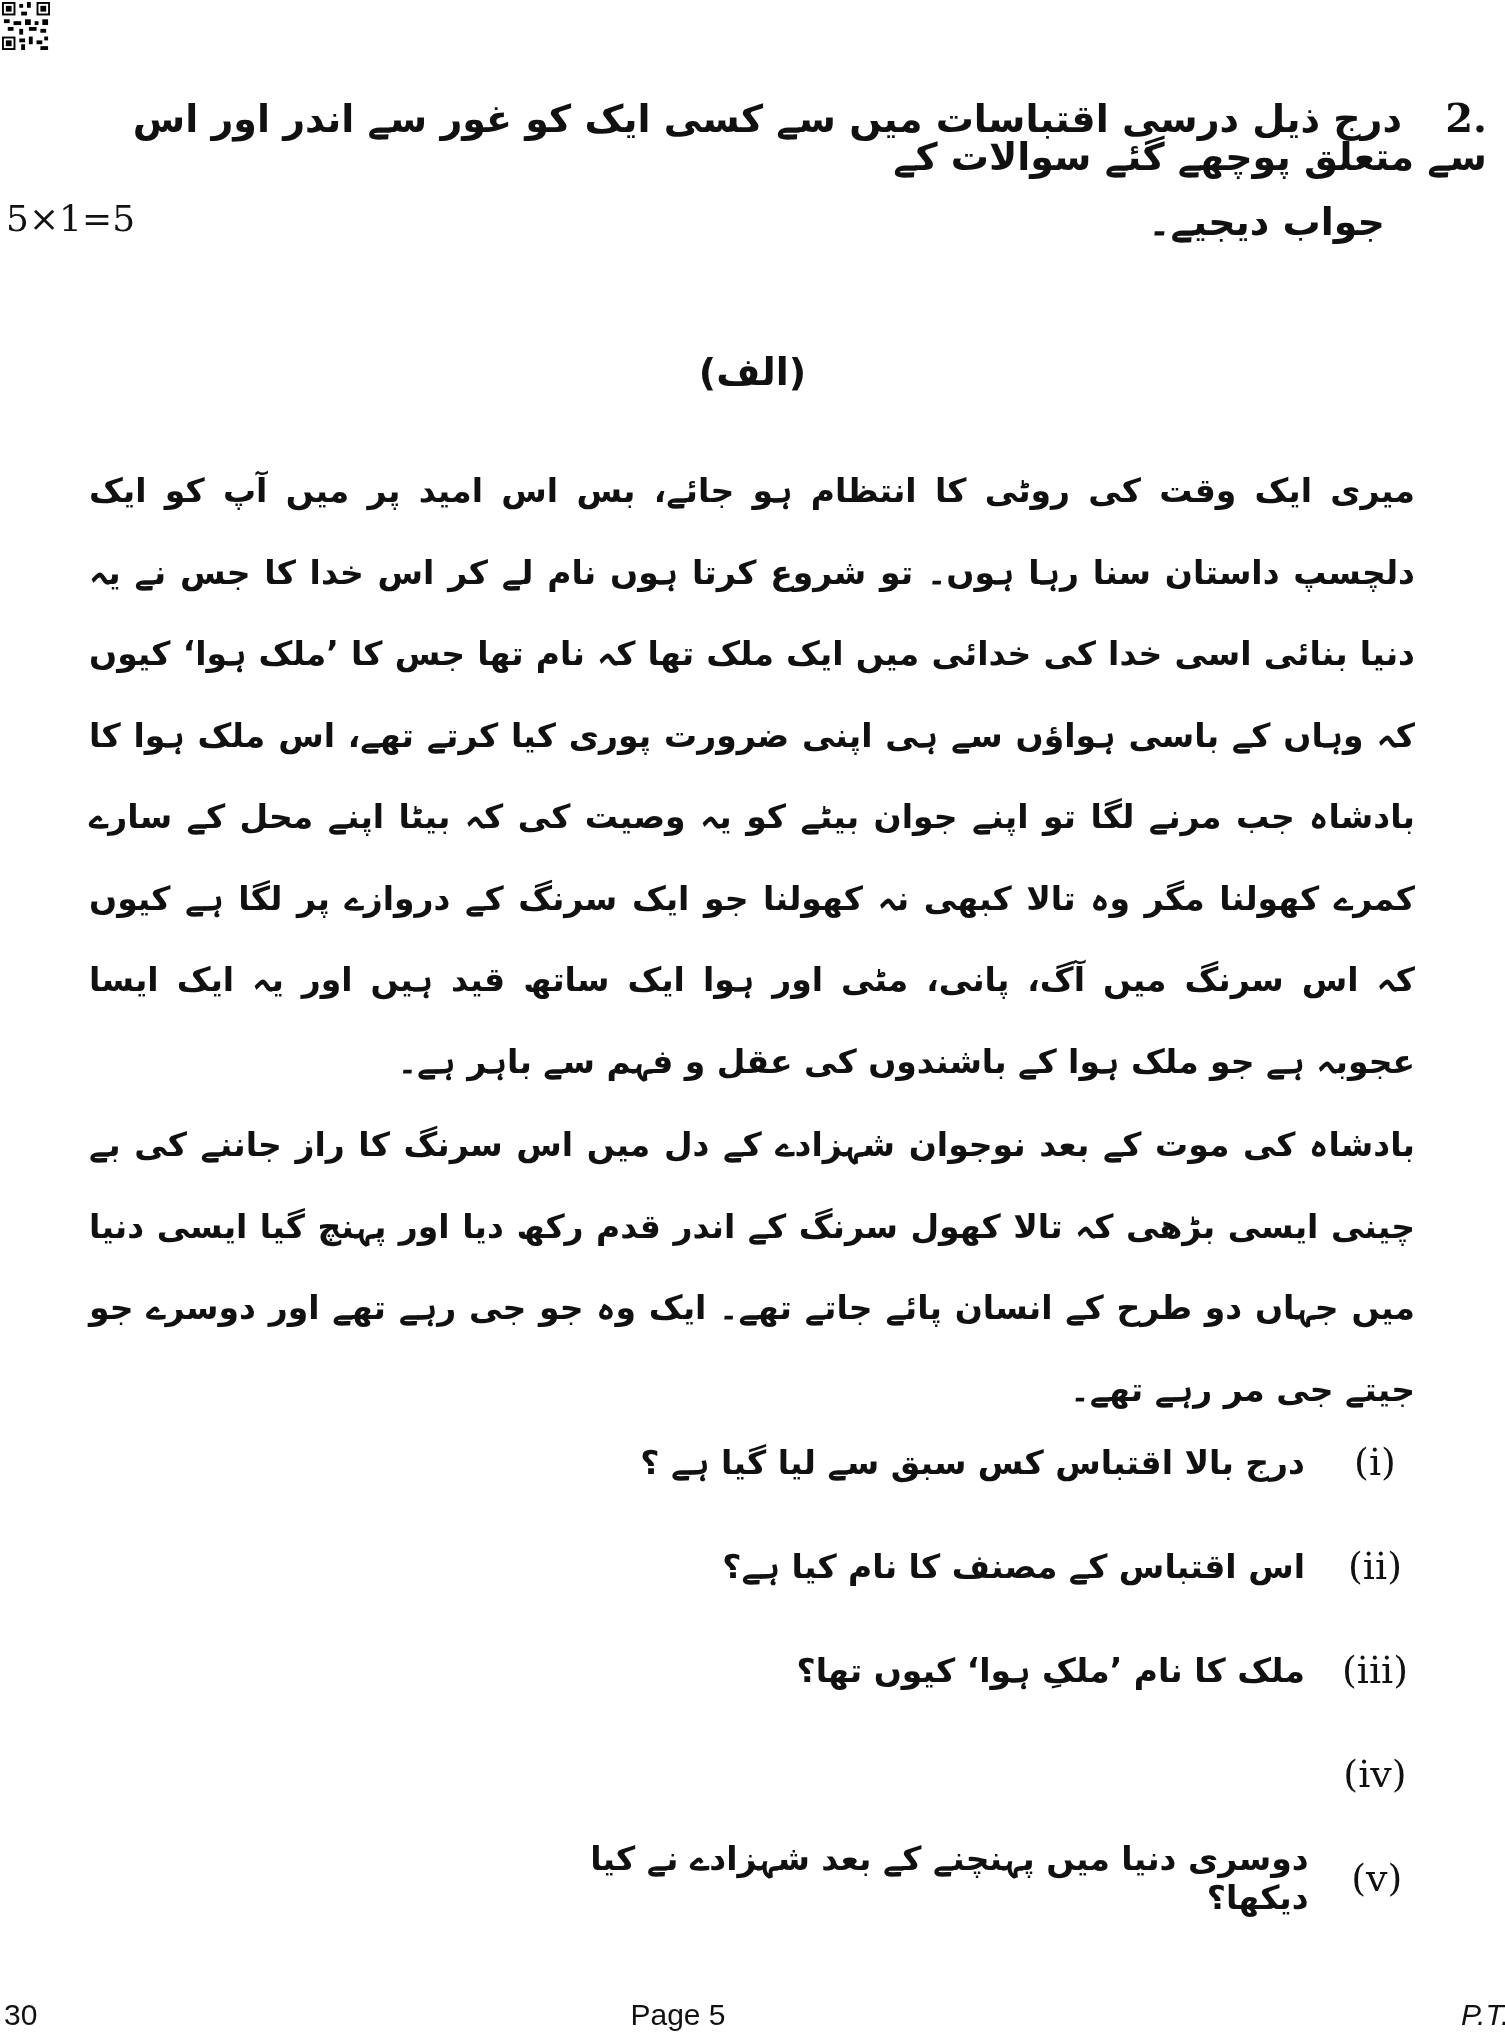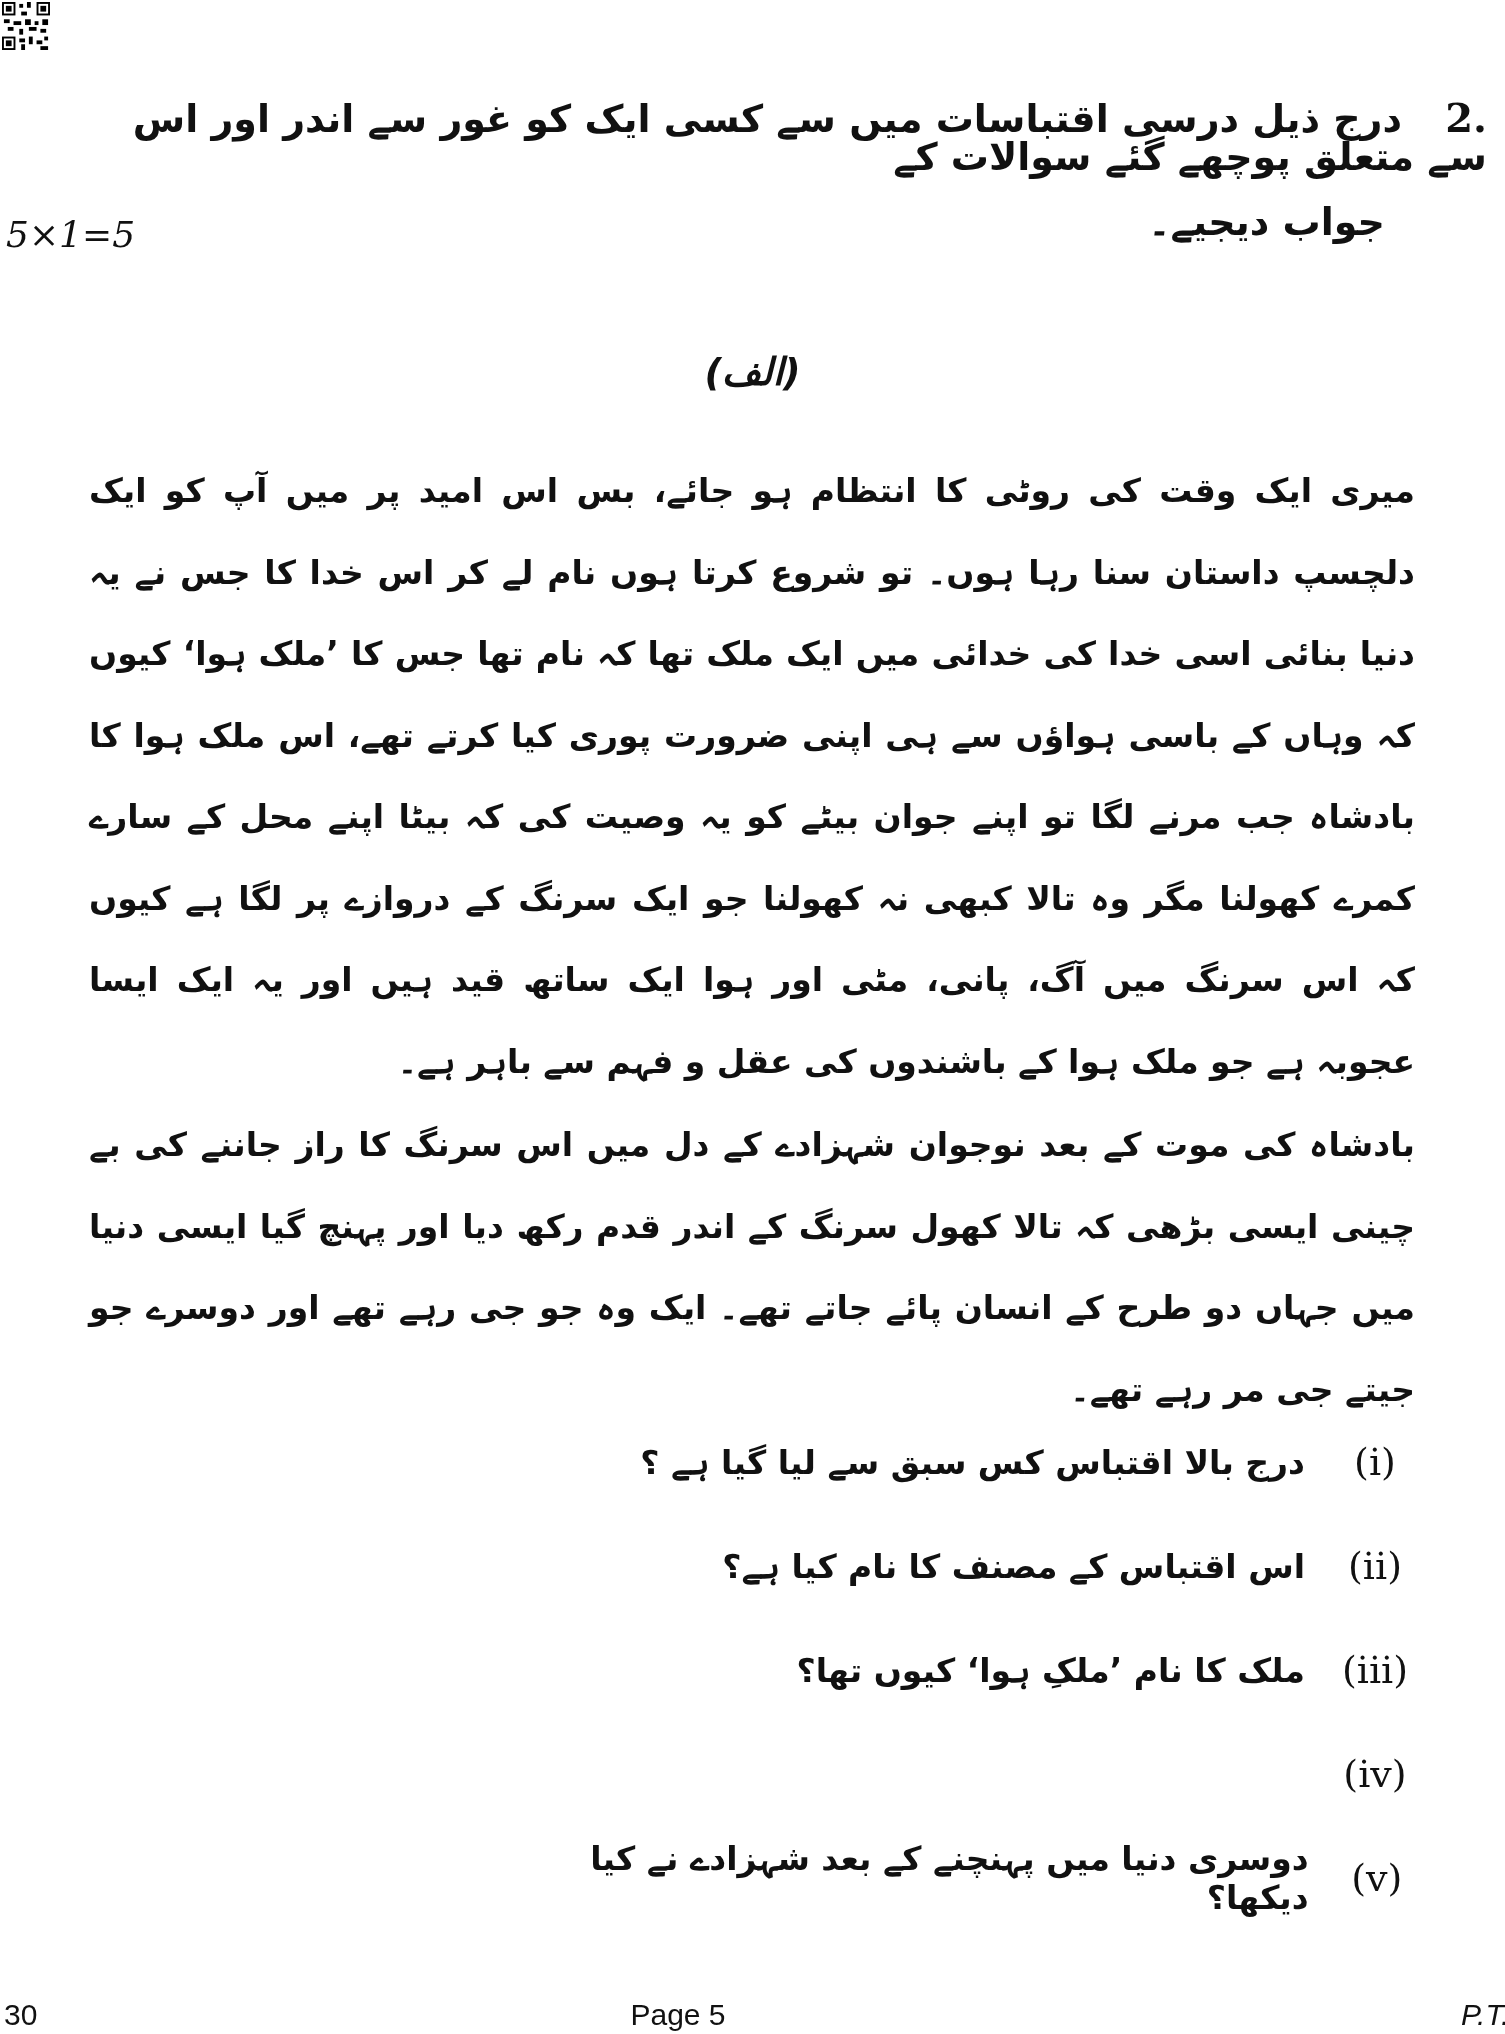--- a/index.html
+++ b/index.html
@@ -1,22 +1,22 @@
 <!DOCTYPE html>
 <html><head>
 <meta charset="utf-8">
 <style>
   html, body { margin:0; padding:0; background:#ffffff; }
   body { width:1505px; height:2034px; position:relative; overflow:hidden; color:#111; font-family:"DejaVu Sans", sans-serif; }
   .qr { position:absolute; left:2px; top:2px; width:48px; height:48px; }
   .q-head { position:absolute; right:18px; top:98px; width:1400px; direction:rtl; text-align:right; font-size:38px; line-height:1; font-weight:bold; }
   .q-num { font-family:"DejaVu Serif", serif; font-size:40px; font-weight:bold; margin-left:30px; direction:ltr; unicode-bidi:embed; }
   .q-line2 { position:absolute; right:120px; top:200px; direction:rtl; font-size:38px; font-weight:bold;text-align:right; }
-  .marks { position:absolute; left:6px; top:198px; font-family:"DejaVu Serif", serif; font-style:italic; font-size:36px;margin-top:16px; }
-  .section { position:absolute; left:0; width:1505px; top:350px; text-align:center; font-size:38px; font-weight:bold; direction:rtl;font-style:italic; }
+  .marks { position:absolute; left:6px; top:198px; font-family:"DejaVu Serif", serif; font-size:36px; }
+  .section { position:absolute; left:0; width:1505px; top:350px; text-align:center; font-size:38px; font-weight:bold; direction:rtl; }
   .passage { position:absolute; right:88px; top:448px; width:1330px; direction:rtl; text-align:justify; text-align-last:right; font-size:33px; line-height:81.5px; font-weight:bold; }
   .passage p { margin:2px; }
   .questions { position:absolute; right:90px; top:1410px; width:900px; direction:rtl; }
   .question { height:104px; display:flex; align-items:center; font-size:33px; font-weight:bold; }
   .qn { font-family:"DejaVu Serif", serif; font-weight:normal; font-size:38px; width:80px; text-align:center; margin-left:30px; direction:ltr; }
   .footer { position:absolute; left:0; top:1998px; width:1505px; height:36px; font-family:"Liberation Sans", sans-serif; font-size:30px;padding-left:42px; }
   .f-left { position:absolute; left:4px; top:0; }
   .f-center { position:absolute; left:0; width:1356px; text-align:center; top:0; }
   .f-right { position:absolute; right:6px; top:0; font-style:italic; }
 </style>

